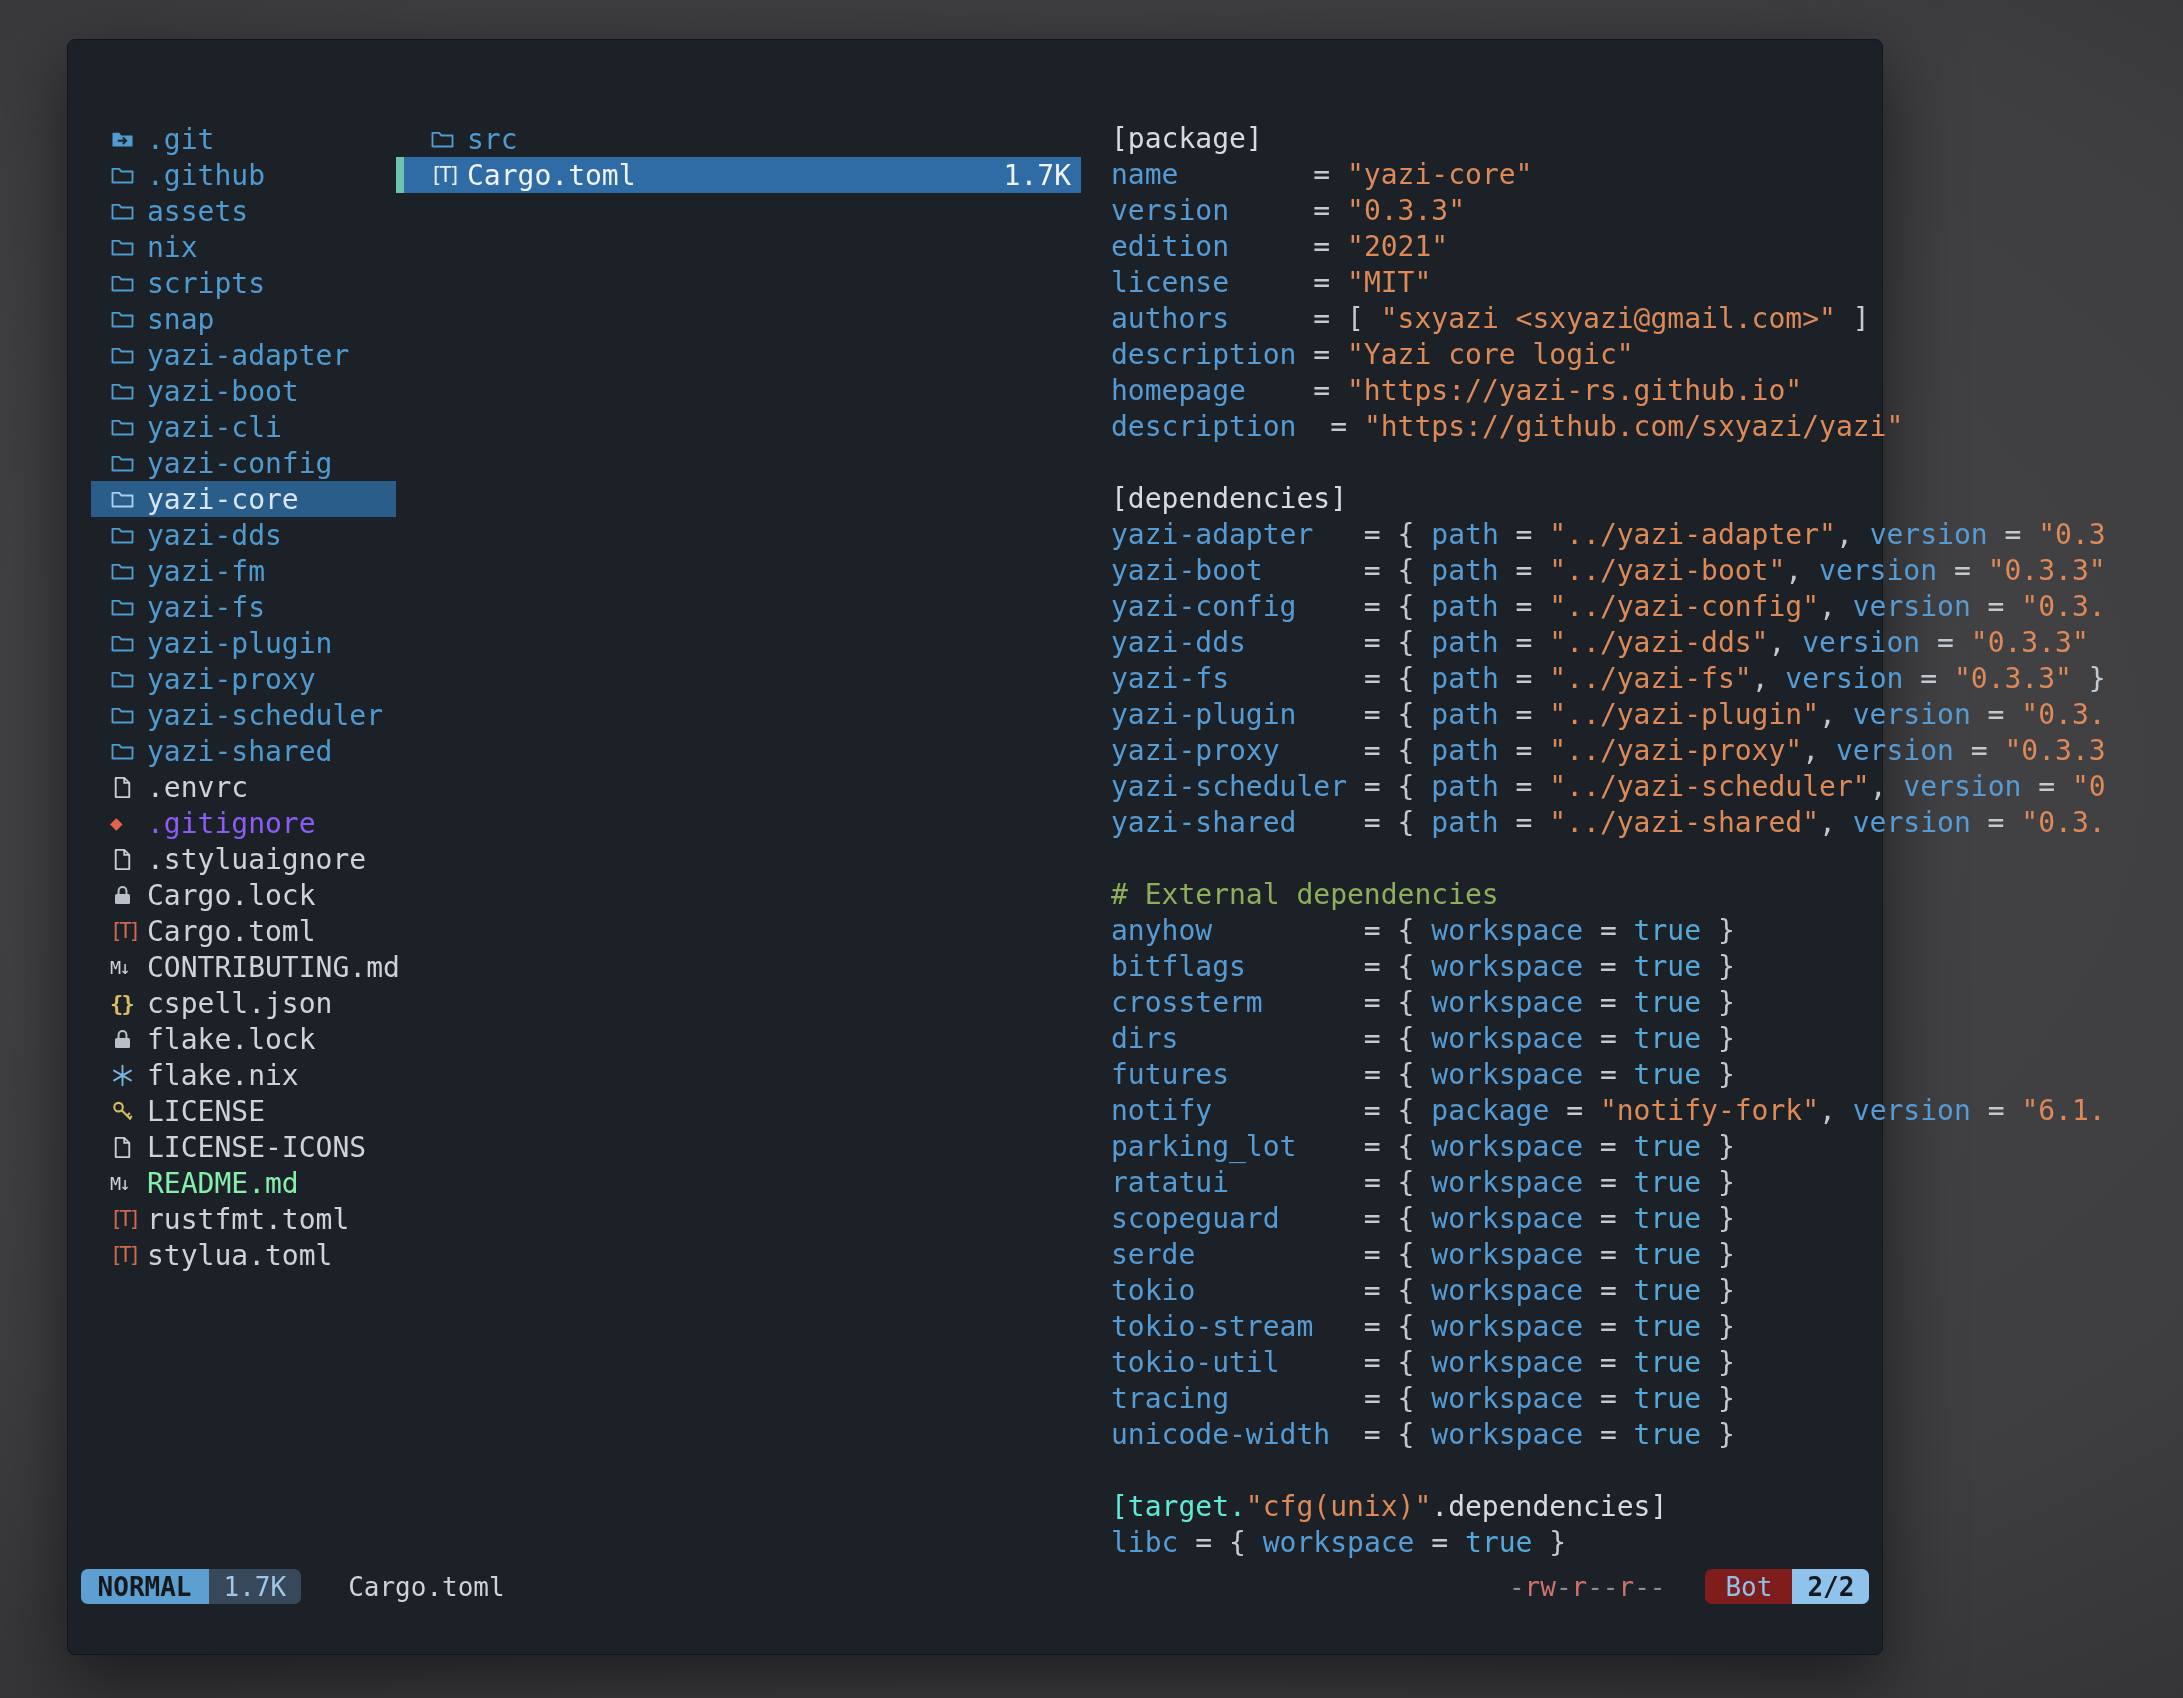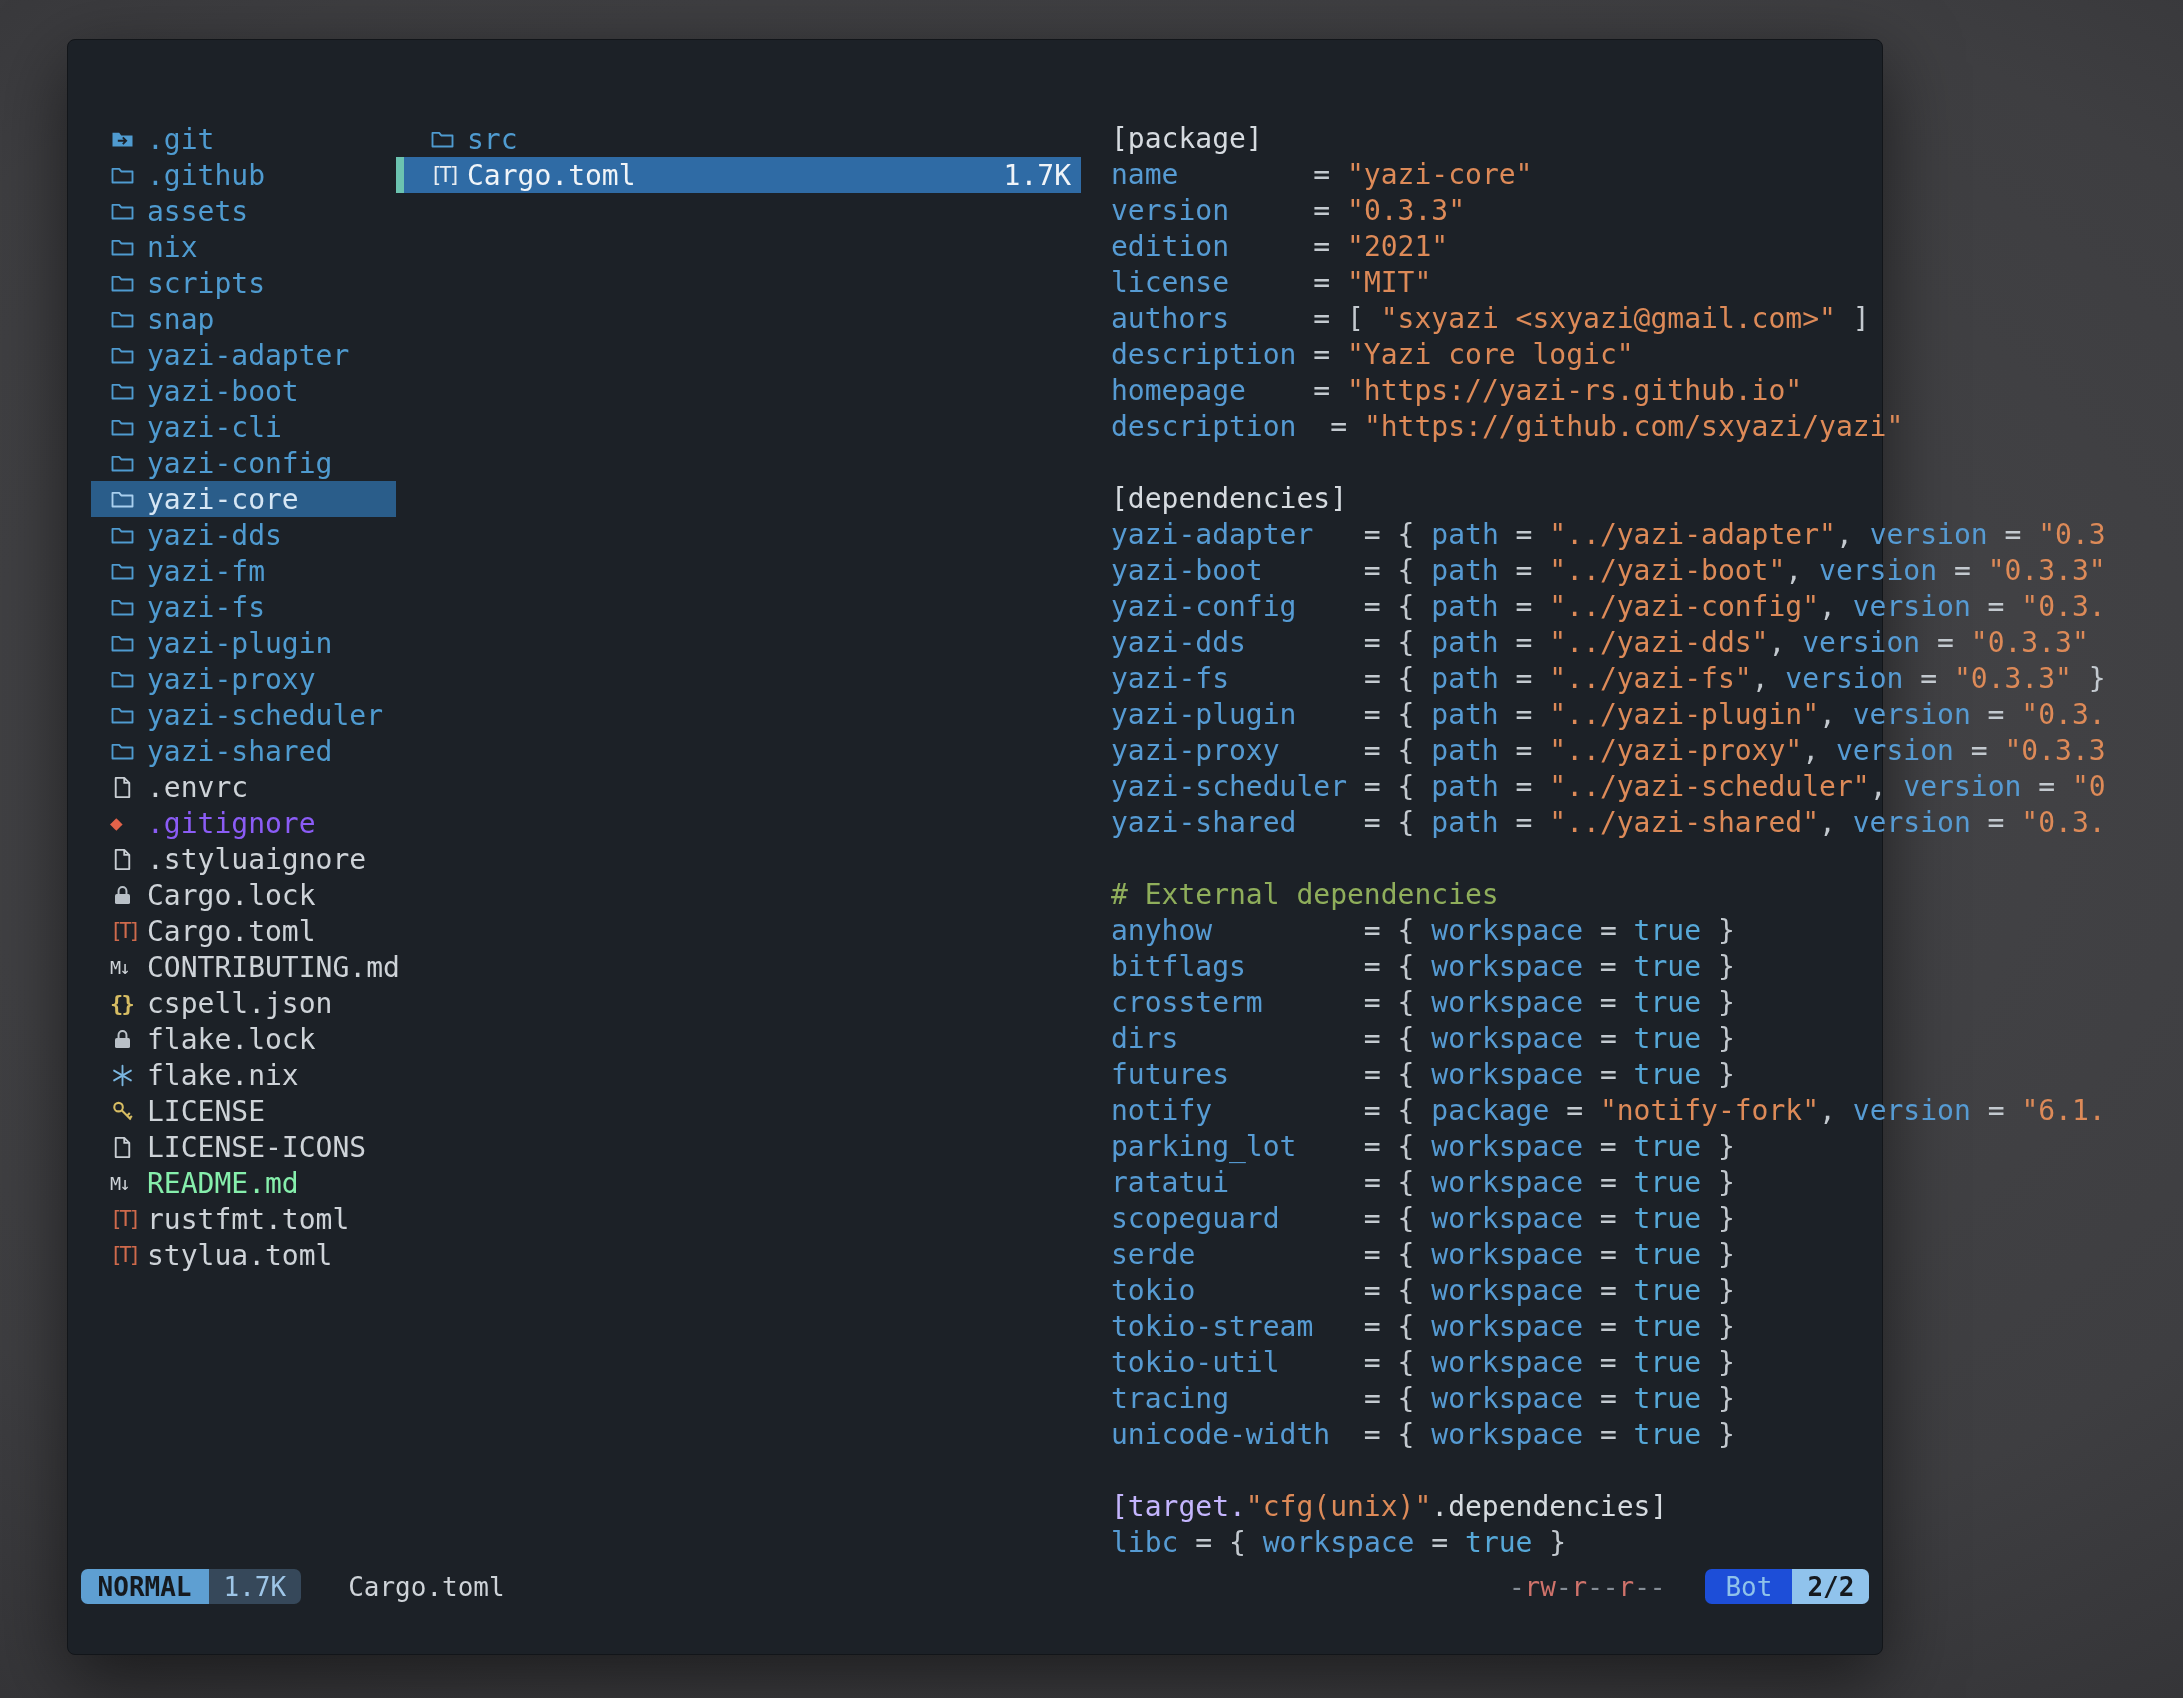--- a/index.html
+++ b/index.html
@@ -40,21 +40,21 @@
     position:absolute; left:12.6px; right:12.6px; bottom:50px; height:35px;
     display:flex; align-items:center; font-size:26px;
   }
   .chip-group { display:flex; height:35px; border-radius:6.7px; overflow:hidden; flex:none; }
   .chip { display:flex; align-items:center; height:35px; }
   .chip-mode    { background:#5e9fd2; color:#15191e; font-weight:bold; padding:0 17px; }
   .chip-size    { background:#36485a; color:#9ec6e8; padding:0 15px; }
   .sb-filename  { margin-left:47px; color:#ced3d8; }
   .sb-spacer { flex:1; }
   .sb-perms { margin-right:40px; white-space:pre; }
-  .chip-pos     { background:#1d4ed8; color:#8fc2ea; padding:0 20px; }
+  .chip-pos     { background:#7f1d1d; color:#8fc2ea; padding:0 20px; }
   .chip-counter { background:#90c3ec; color:#15191e; font-weight:bold; padding:0 15px; }
 </style>
 </head>
 <body>
 
 <div class="screen">
   <div class="window">
 
     <div class="pane pane-left" id="left-pane">
         <div class="row">
@@ -359,21 +359,21 @@
         <div class="pline"><span style="color: rgb(86, 155, 211);">parking_lot</span><span style="color: rgb(195, 201, 207);">    = { </span><span style="color: rgb(86, 155, 211);">workspace</span><span style="color: rgb(195, 201, 207);"> = </span><span style="color: rgb(86, 168, 216);">true</span><span style="color: rgb(195, 201, 207);"> }</span></div>
         <div class="pline"><span style="color: rgb(86, 155, 211);">ratatui</span><span style="color: rgb(195, 201, 207);">        = { </span><span style="color: rgb(86, 155, 211);">workspace</span><span style="color: rgb(195, 201, 207);"> = </span><span style="color: rgb(86, 168, 216);">true</span><span style="color: rgb(195, 201, 207);"> }</span></div>
         <div class="pline"><span style="color: rgb(86, 155, 211);">scopeguard</span><span style="color: rgb(195, 201, 207);">     = { </span><span style="color: rgb(86, 155, 211);">workspace</span><span style="color: rgb(195, 201, 207);"> = </span><span style="color: rgb(86, 168, 216);">true</span><span style="color: rgb(195, 201, 207);"> }</span></div>
         <div class="pline"><span style="color: rgb(86, 155, 211);">serde</span><span style="color: rgb(195, 201, 207);">          = { </span><span style="color: rgb(86, 155, 211);">workspace</span><span style="color: rgb(195, 201, 207);"> = </span><span style="color: rgb(86, 168, 216);">true</span><span style="color: rgb(195, 201, 207);"> }</span></div>
         <div class="pline"><span style="color: rgb(86, 155, 211);">tokio</span><span style="color: rgb(195, 201, 207);">          = { </span><span style="color: rgb(86, 155, 211);">workspace</span><span style="color: rgb(195, 201, 207);"> = </span><span style="color: rgb(86, 168, 216);">true</span><span style="color: rgb(195, 201, 207);"> }</span></div>
         <div class="pline"><span style="color: rgb(86, 155, 211);">tokio-stream</span><span style="color: rgb(195, 201, 207);">   = { </span><span style="color: rgb(86, 155, 211);">workspace</span><span style="color: rgb(195, 201, 207);"> = </span><span style="color: rgb(86, 168, 216);">true</span><span style="color: rgb(195, 201, 207);"> }</span></div>
         <div class="pline"><span style="color: rgb(86, 155, 211);">tokio-util</span><span style="color: rgb(195, 201, 207);">     = { </span><span style="color: rgb(86, 155, 211);">workspace</span><span style="color: rgb(195, 201, 207);"> = </span><span style="color: rgb(86, 168, 216);">true</span><span style="color: rgb(195, 201, 207);"> }</span></div>
         <div class="pline"><span style="color: rgb(86, 155, 211);">tracing</span><span style="color: rgb(195, 201, 207);">        = { </span><span style="color: rgb(86, 155, 211);">workspace</span><span style="color: rgb(195, 201, 207);"> = </span><span style="color: rgb(86, 168, 216);">true</span><span style="color: rgb(195, 201, 207);"> }</span></div>
         <div class="pline"><span style="color: rgb(86, 155, 211);">unicode-width</span><span style="color: rgb(195, 201, 207);">  = { </span><span style="color: rgb(86, 155, 211);">workspace</span><span style="color: rgb(195, 201, 207);"> = </span><span style="color: rgb(86, 168, 216);">true</span><span style="color: rgb(195, 201, 207);"> }</span></div>
         <div class="pline">&nbsp;</div>
-        <div class="pline"><span style="color: #c4b5fd;">[target.</span><span style="color: rgb(221, 138, 88);">"cfg(unix)"</span><span style="color: rgb(214, 219, 224);">.dependencies]</span></div>
+        <div class="pline"><span style="color: #5eead4;">[target.</span><span style="color: rgb(221, 138, 88);">"cfg(unix)"</span><span style="color: rgb(214, 219, 224);">.dependencies]</span></div>
         <div class="pline"><span style="color: rgb(86, 155, 211);">libc</span><span style="color: rgb(195, 201, 207);"> = { </span><span style="color: rgb(86, 155, 211);">workspace</span><span style="color: rgb(195, 201, 207);"> = </span><span style="color: rgb(86, 168, 216);">true</span><span style="color: rgb(195, 201, 207);"> }</span></div>
       </div>
 
     <div class="statusbar">
       <span class="chip-group">
         <span class="chip chip-mode">NORMAL</span>
         <span class="chip chip-size">1.7K</span>
       </span>
       <span class="sb-filename">Cargo.toml</span>
       <span class="sb-spacer"></span>

